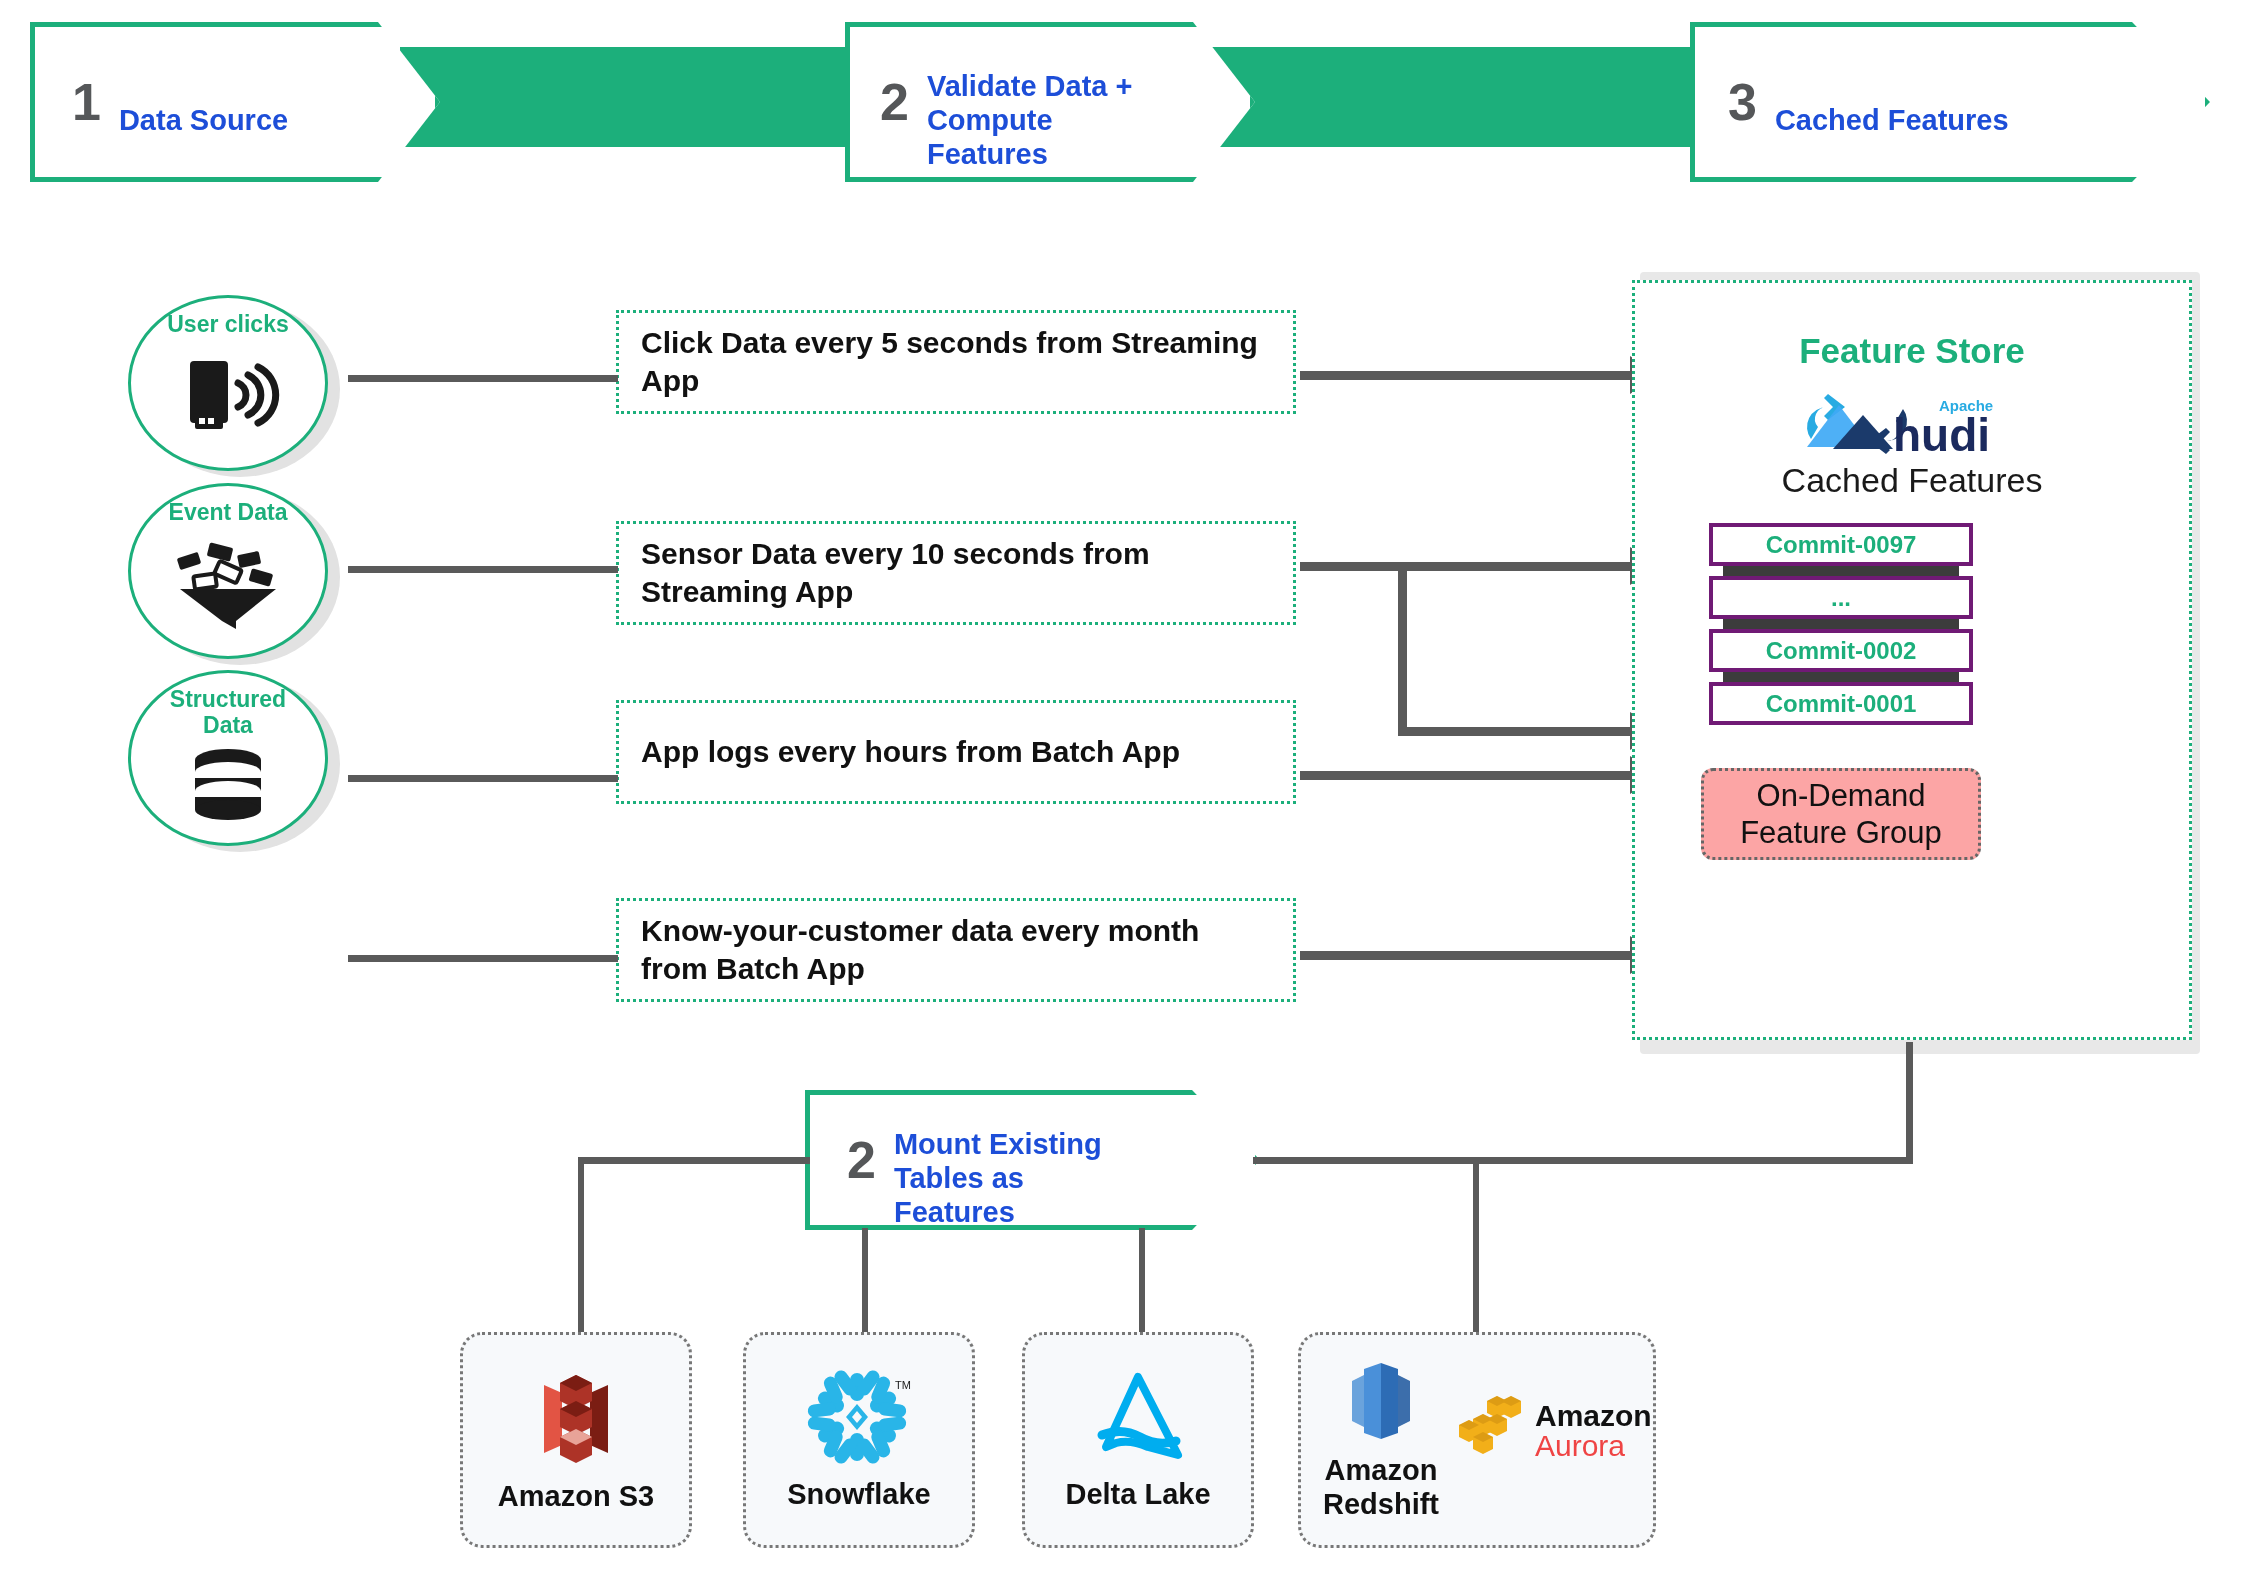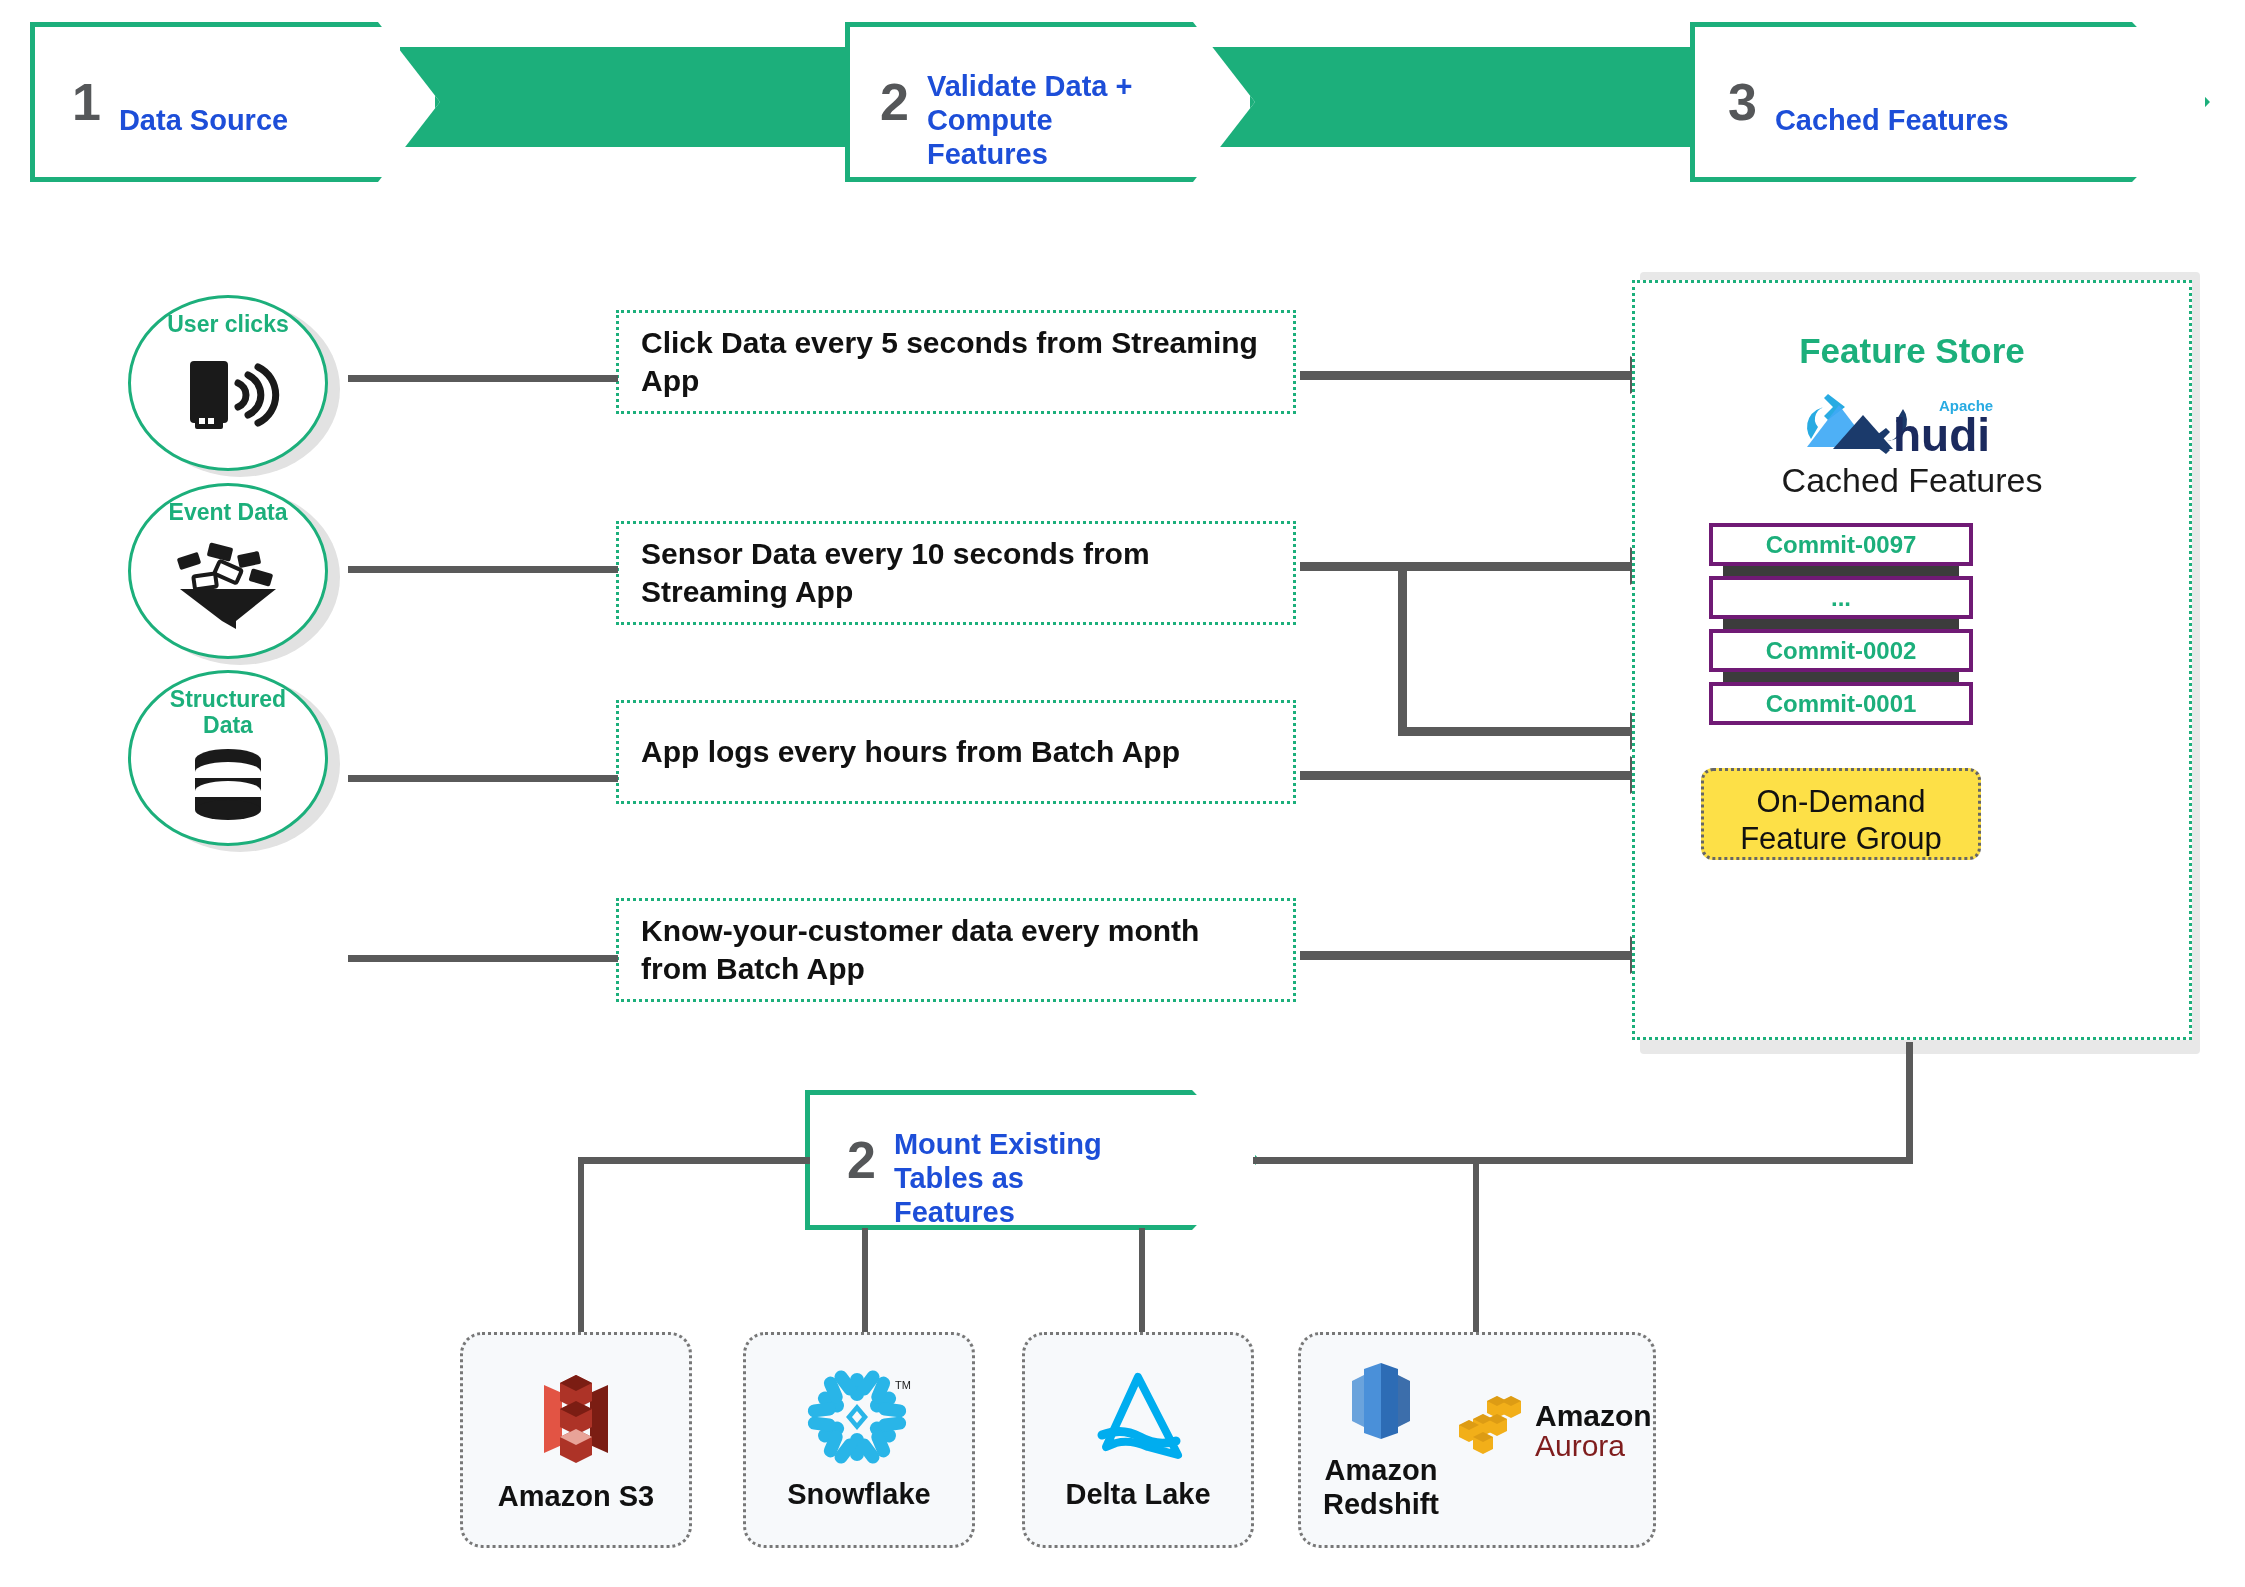--- a/index.html
+++ b/index.html
@@ -43,22 +43,22 @@
   #fs-logo{position:absolute;left:0;right:16px;top:108px;display:flex;justify-content:center;}
   #fs-cached{position:absolute;left:0;right:0;top:178px;text-align:center;
       font-size:34px;color:#1a1a1a;}
   #commits{position:absolute;left:74px;top:240px;width:264px;}
   .commit{position:relative;height:43px;background:#fff;border:4px solid #701a75;
       box-sizing:border-box;display:flex;align-items:center;justify-content:center;
       font-size:24px;font-weight:700;color:#1CAF7B;z-index:2;}
   .cband{height:18px;background:#3c3c3c;margin:0 14px;margin-top:-4px;margin-bottom:-4px;
       position:relative;z-index:1;}
   #ondemand{position:absolute;left:66px;top:485px;width:280px;height:92px;
-      box-sizing:border-box;background:#fde047;border:3px dotted #666;border-radius:12px;
-      display:flex;flex-direction:column;align-items:center;justify-content:flex-end;
+      box-sizing:border-box;background:#fca5a5;border:3px dotted #666;border-radius:12px;
+      display:flex;flex-direction:column;align-items:center;justify-content:center;
       font-size:31px;color:#111;line-height:1.2;}
 
   
   #mount{position:absolute;}
   #mount .body{position:absolute;inset:0;background:#fff;border:5px solid #1CAF7B;
       box-sizing:border-box;
       clip-path:polygon(0 0,calc(100% - 68px) 0,100% 50%,calc(100% - 68px) 100%,0 100%);}
   #mount .txt{position:absolute;left:42px;top:0;bottom:0;display:flex;align-items:center;gap:18px;}
 
   
@@ -335,18 +335,18 @@
             <path d="M58 6 L68 11 L58 16 L48 11 Z"></path>
             <path d="M30 24 L40 29 L30 34 L20 29 Z"></path>
             <path d="M44 24 L54 29 L44 34 L34 29 Z"></path>
             <path d="M16 30 L26 35 L16 40 L6 35 Z"></path>
             <path d="M30 42 L40 47 L30 52 L20 47 Z"></path>
           </g>
         </svg>
       </div>
       <div style="display:flex;flex-direction:column;line-height:1.0;">
         <span style="font-size:30px;font-weight:700;color:#111;">Amazon</span>
-        <span style="font-size:30px;font-weight:400;color:#7f1d1d;">Aurora</span>
+        <span style="font-size:30px;font-weight:400;color:#ef4444;">Aurora</span>
       </div>
     </div>
   </div>
 
 </div>
 
 </body></html>

